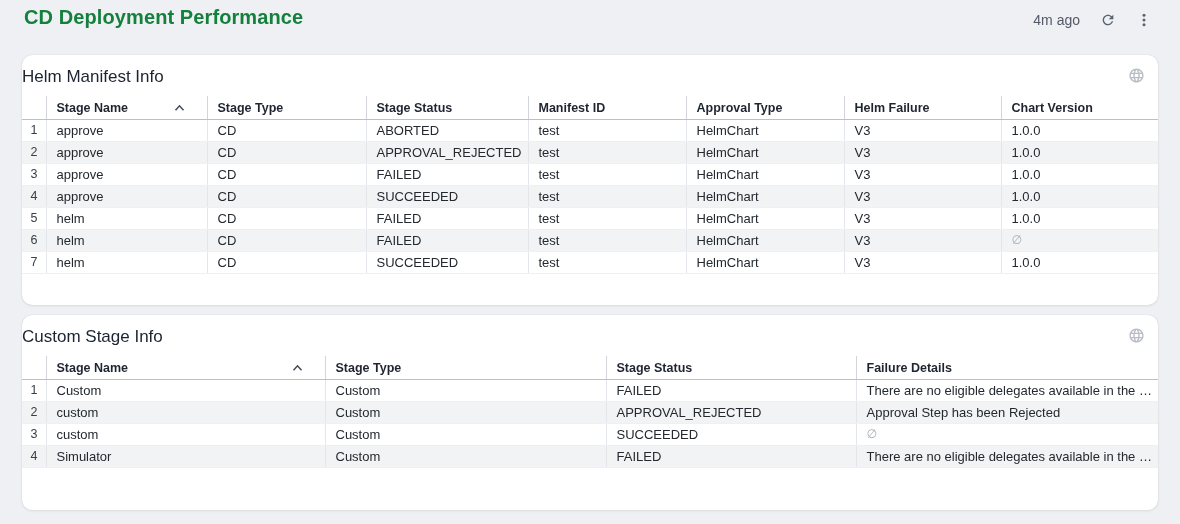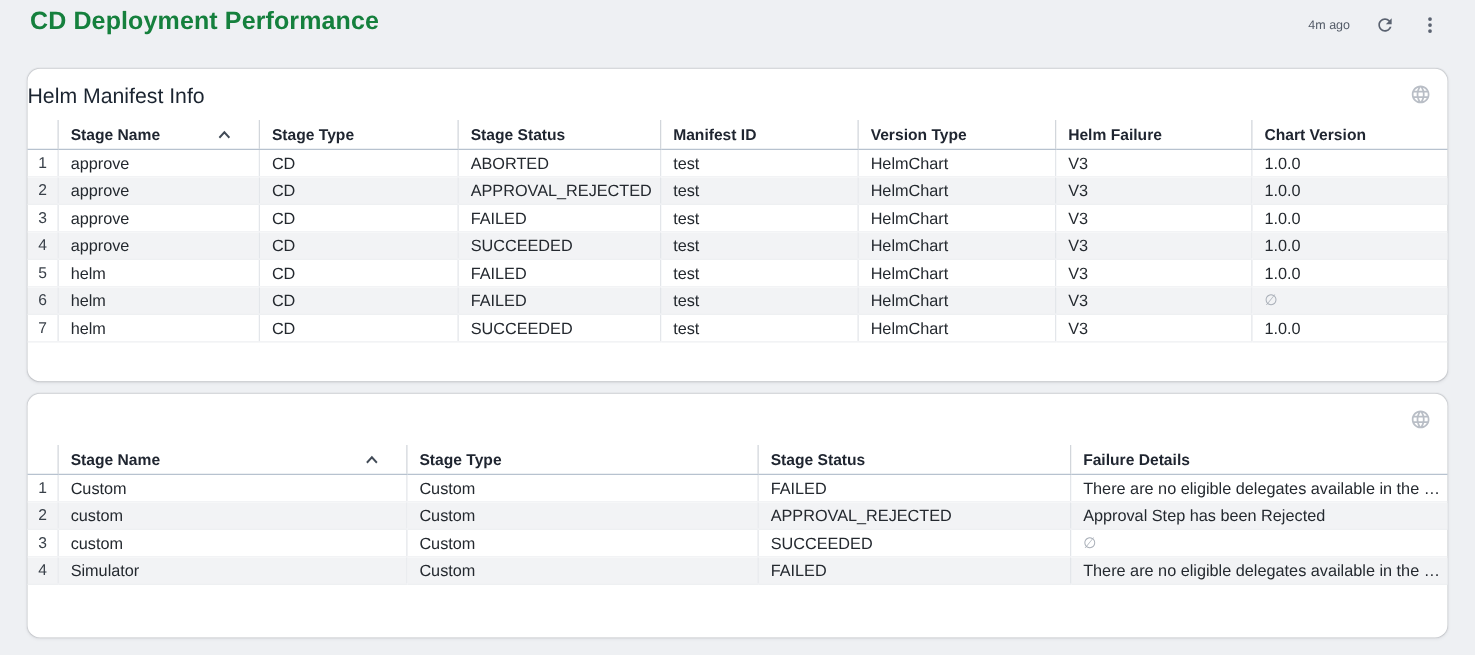--- a/index.html
+++ b/index.html
@@ -11,21 +11,21 @@
   }
   
   .page-title{
     position:absolute;left:24px;top:6px;
     font-size:20px;font-weight:700;color:#15803d;letter-spacing:.1px;
   }
   .topbar-right{
     position:absolute;top:0;right:28px;height:40px;
     display:flex;align-items:center;gap:20px;
   }
-  .last-refresh{font-size:10px;color:#525a66;}
+  .last-refresh{font-size:14px;color:#525a66;}
   .icon-btn{display:flex;align-items:center;justify-content:center;cursor:pointer;background:none;border:none;padding:0;}
   .icon-btn svg{display:block;}
   
   .card{
     position:absolute;left:22px;width:1136px;background:#fff;border-radius:10px;
     box-shadow:0 0 1px rgba(24,29,35,.18),0 1px 3px rgba(24,29,35,.08);
   }
   #card-helm{top:55px;height:250px;}
   #card-custom{top:315px;height:195px;}
   .card-title{
@@ -132,21 +132,21 @@
             </div>
           </th>
           <th>
             <div class="th-in">
               <span class="th-label">Manifest ID</span>
               <span class="th-spacer"></span>
             </div>
           </th>
           <th>
             <div class="th-in">
-              <span class="th-label">Version Type</span>
+              <span class="th-label">Approval Type</span>
               <span class="th-spacer"></span>
             </div>
           </th>
           <th>
             <div class="th-in">
               <span class="th-label">Helm Failure</span>
               <span class="th-spacer"></span>
             </div>
           </th>
           <th>
@@ -226,20 +226,21 @@
           <td>test</td>
           <td>HelmChart</td>
           <td>V3</td>
           <td>1.0.0</td>
         </tr>
       </tbody>
     </table>
 </div>
 
 <div class="card" id="card-custom">
+  <h2 class="card-title">Custom Stage Info</h2>
   <span class="globe">
     <svg width="17" height="17" viewBox="0 0 24 24">
         <path d="M11.99 2C6.47 2 2 6.48 2 12s4.47 10 9.99 10C17.52 22 22 17.52 22 12S17.52 2 11.99 2zm6.93 6h-2.95c-.32-1.25-.78-2.45-1.38-3.56 1.84.63 3.37 1.91 4.33 3.56zM12 4.04c.83 1.2 1.48 2.53 1.91 3.96h-3.82c.43-1.43 1.08-2.76 1.91-3.96zM4.26 14C4.1 13.36 4 12.69 4 12s.1-1.36.26-2h3.38c-.08.66-.14 1.32-.14 2 0 .68.06 1.34.14 2H4.26zm.82 2h2.95c.32 1.25.78 2.45 1.38 3.56-1.84-.63-3.37-1.9-4.33-3.56zm2.95-8H5.08c.96-1.66 2.49-2.93 4.33-3.56C8.81 5.55 8.35 6.75 8.03 8zM12 19.96c-.83-1.2-1.48-2.53-1.91-3.96h3.82c-.43 1.43-1.08 2.76-1.91 3.96zM14.34 14H9.66c-.09-.66-.16-1.32-.16-2 0-.68.07-1.35.16-2h4.68c.09.65.16 1.32.16 2 0 .68-.07 1.34-.16 2zm.25 5.56c.6-1.11 1.06-2.31 1.38-3.56h2.95c-.96 1.65-2.49 2.93-4.33 3.56zM16.36 14c.08-.66.14-1.32.14-2 0-.68-.06-1.34-.14-2h3.38c.16.64.26 1.31.26 2s-.1 1.36-.26 2h-3.38z"></path>
       </svg>
   </span>
   <table class="grid">
       <colgroup>
         <col style="width: 24px;">
         <col style="width: 279px;">
         <col style="width: 281px;">

